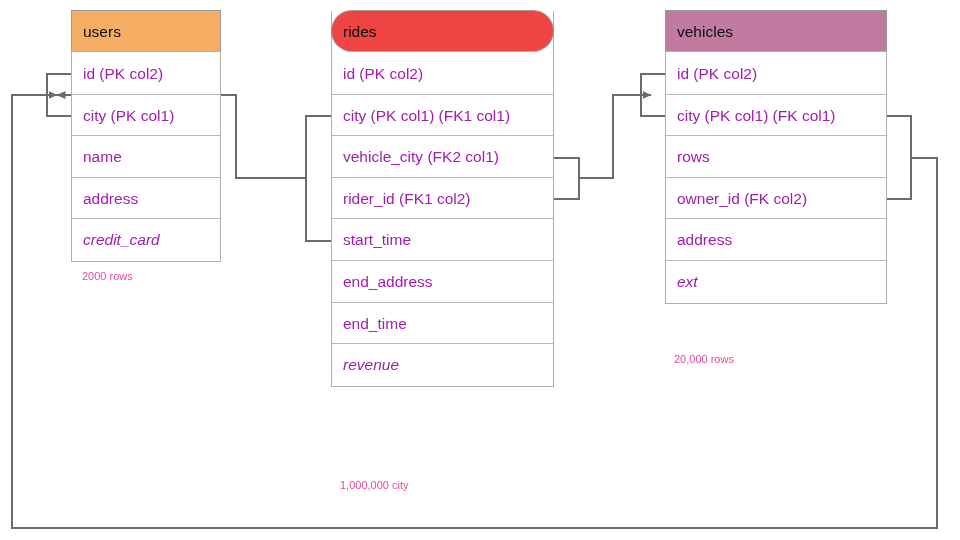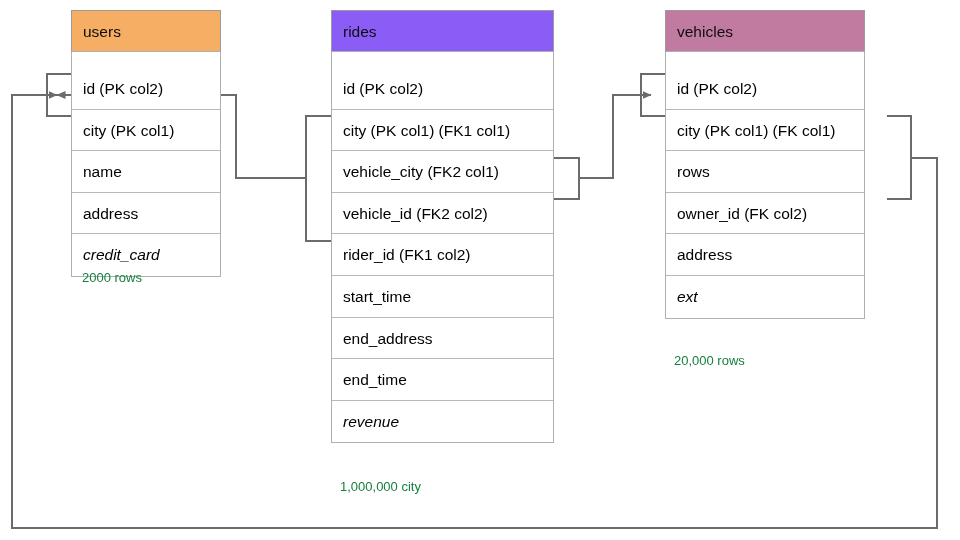--- a/index.html
+++ b/index.html
@@ -35,43 +35,43 @@
   }
   .tbl-header {
     box-sizing: border-box;
     height: 42px;
     line-height: 42px;
     padding: 0 0 0 11px;
     font-size: 15.5px;
     color: #0d0d0d;
     border: 1px solid #9a9a9a;
     border-bottom: 1px solid #b0b0b0;
-    margin: -1px -1px 16px -1px;
+    margin: -1px -1px 1px -1px;
     white-space: nowrap;
     overflow: hidden;
   }
   .tbl-row {
     box-sizing: border-box;
     height: 41.6px;
     line-height: 41.6px;
     padding: 0 0 0 11px;
     font-size: 15.5px;
-    color: #000000;
+    color: #a21caf;
     border-bottom: 1px solid #b8b8b8;
     white-space: nowrap;
     overflow: hidden;
   }
   .tbl-row.last {
     border-bottom: none;
     font-style: italic;
   }
   .row-count {
     position: absolute;
-    font-size: 13px;
-    color: #15803d;
+    font-size: 11px;
+    color: #ec4899;
     white-space: nowrap;
   }
 </style>
 </head>
 <body>
 
 <div id="canvas">
 
   <svg id="wires" viewBox="0 0 960 540" xmlns="http://www.w3.org/2000/svg">
     <defs>
@@ -104,34 +104,33 @@
     <div class="tbl-header" style="background:#f5ae63;">users</div>
     <div class="tbl-row">id (PK col2)</div>
     <div class="tbl-row">city (PK col1)</div>
     <div class="tbl-row">name</div>
     <div class="tbl-row">address</div>
     <div class="tbl-row last">credit_card</div>
   </div>
   <div class="row-count" style="left:82px; top:270px;">2000 rows</div>
 
   <div class="table-card" style="left:331px; top:11px; width:223px;">
-    <div class="tbl-header" style="background:#8b5cf6;">rides</div>
+    <div class="tbl-header" style="background:#ef4444;border-radius:21px;">rides</div>
     <div class="tbl-row">id (PK col2)</div>
     <div class="tbl-row">city (PK col1) (FK1 col1)</div>
     <div class="tbl-row">vehicle_city (FK2 col1)</div>
-    <div class="tbl-row">vehicle_id (FK2 col2)</div>
     <div class="tbl-row">rider_id (FK1 col2)</div>
     <div class="tbl-row">start_time</div>
     <div class="tbl-row">end_address</div>
     <div class="tbl-row">end_time</div>
     <div class="tbl-row last">revenue</div>
   </div>
   <div class="row-count" style="left:340px; top:479px;">1,000,000 city</div>
 
-  <div class="table-card" style="left:665px; top:11px; width:200px;">
+  <div class="table-card" style="left:665px; top:11px; width:222px;">
     <div class="tbl-header" style="background:#c27ba0;">vehicles</div>
     <div class="tbl-row">id (PK col2)</div>
     <div class="tbl-row">city (PK col1) (FK col1)</div>
     <div class="tbl-row">rows</div>
     <div class="tbl-row">owner_id (FK col2)</div>
     <div class="tbl-row">address</div>
     <div class="tbl-row last">ext</div>
   </div>
   <div class="row-count" style="left:674px; top:353px;">20,000 rows</div>
 

